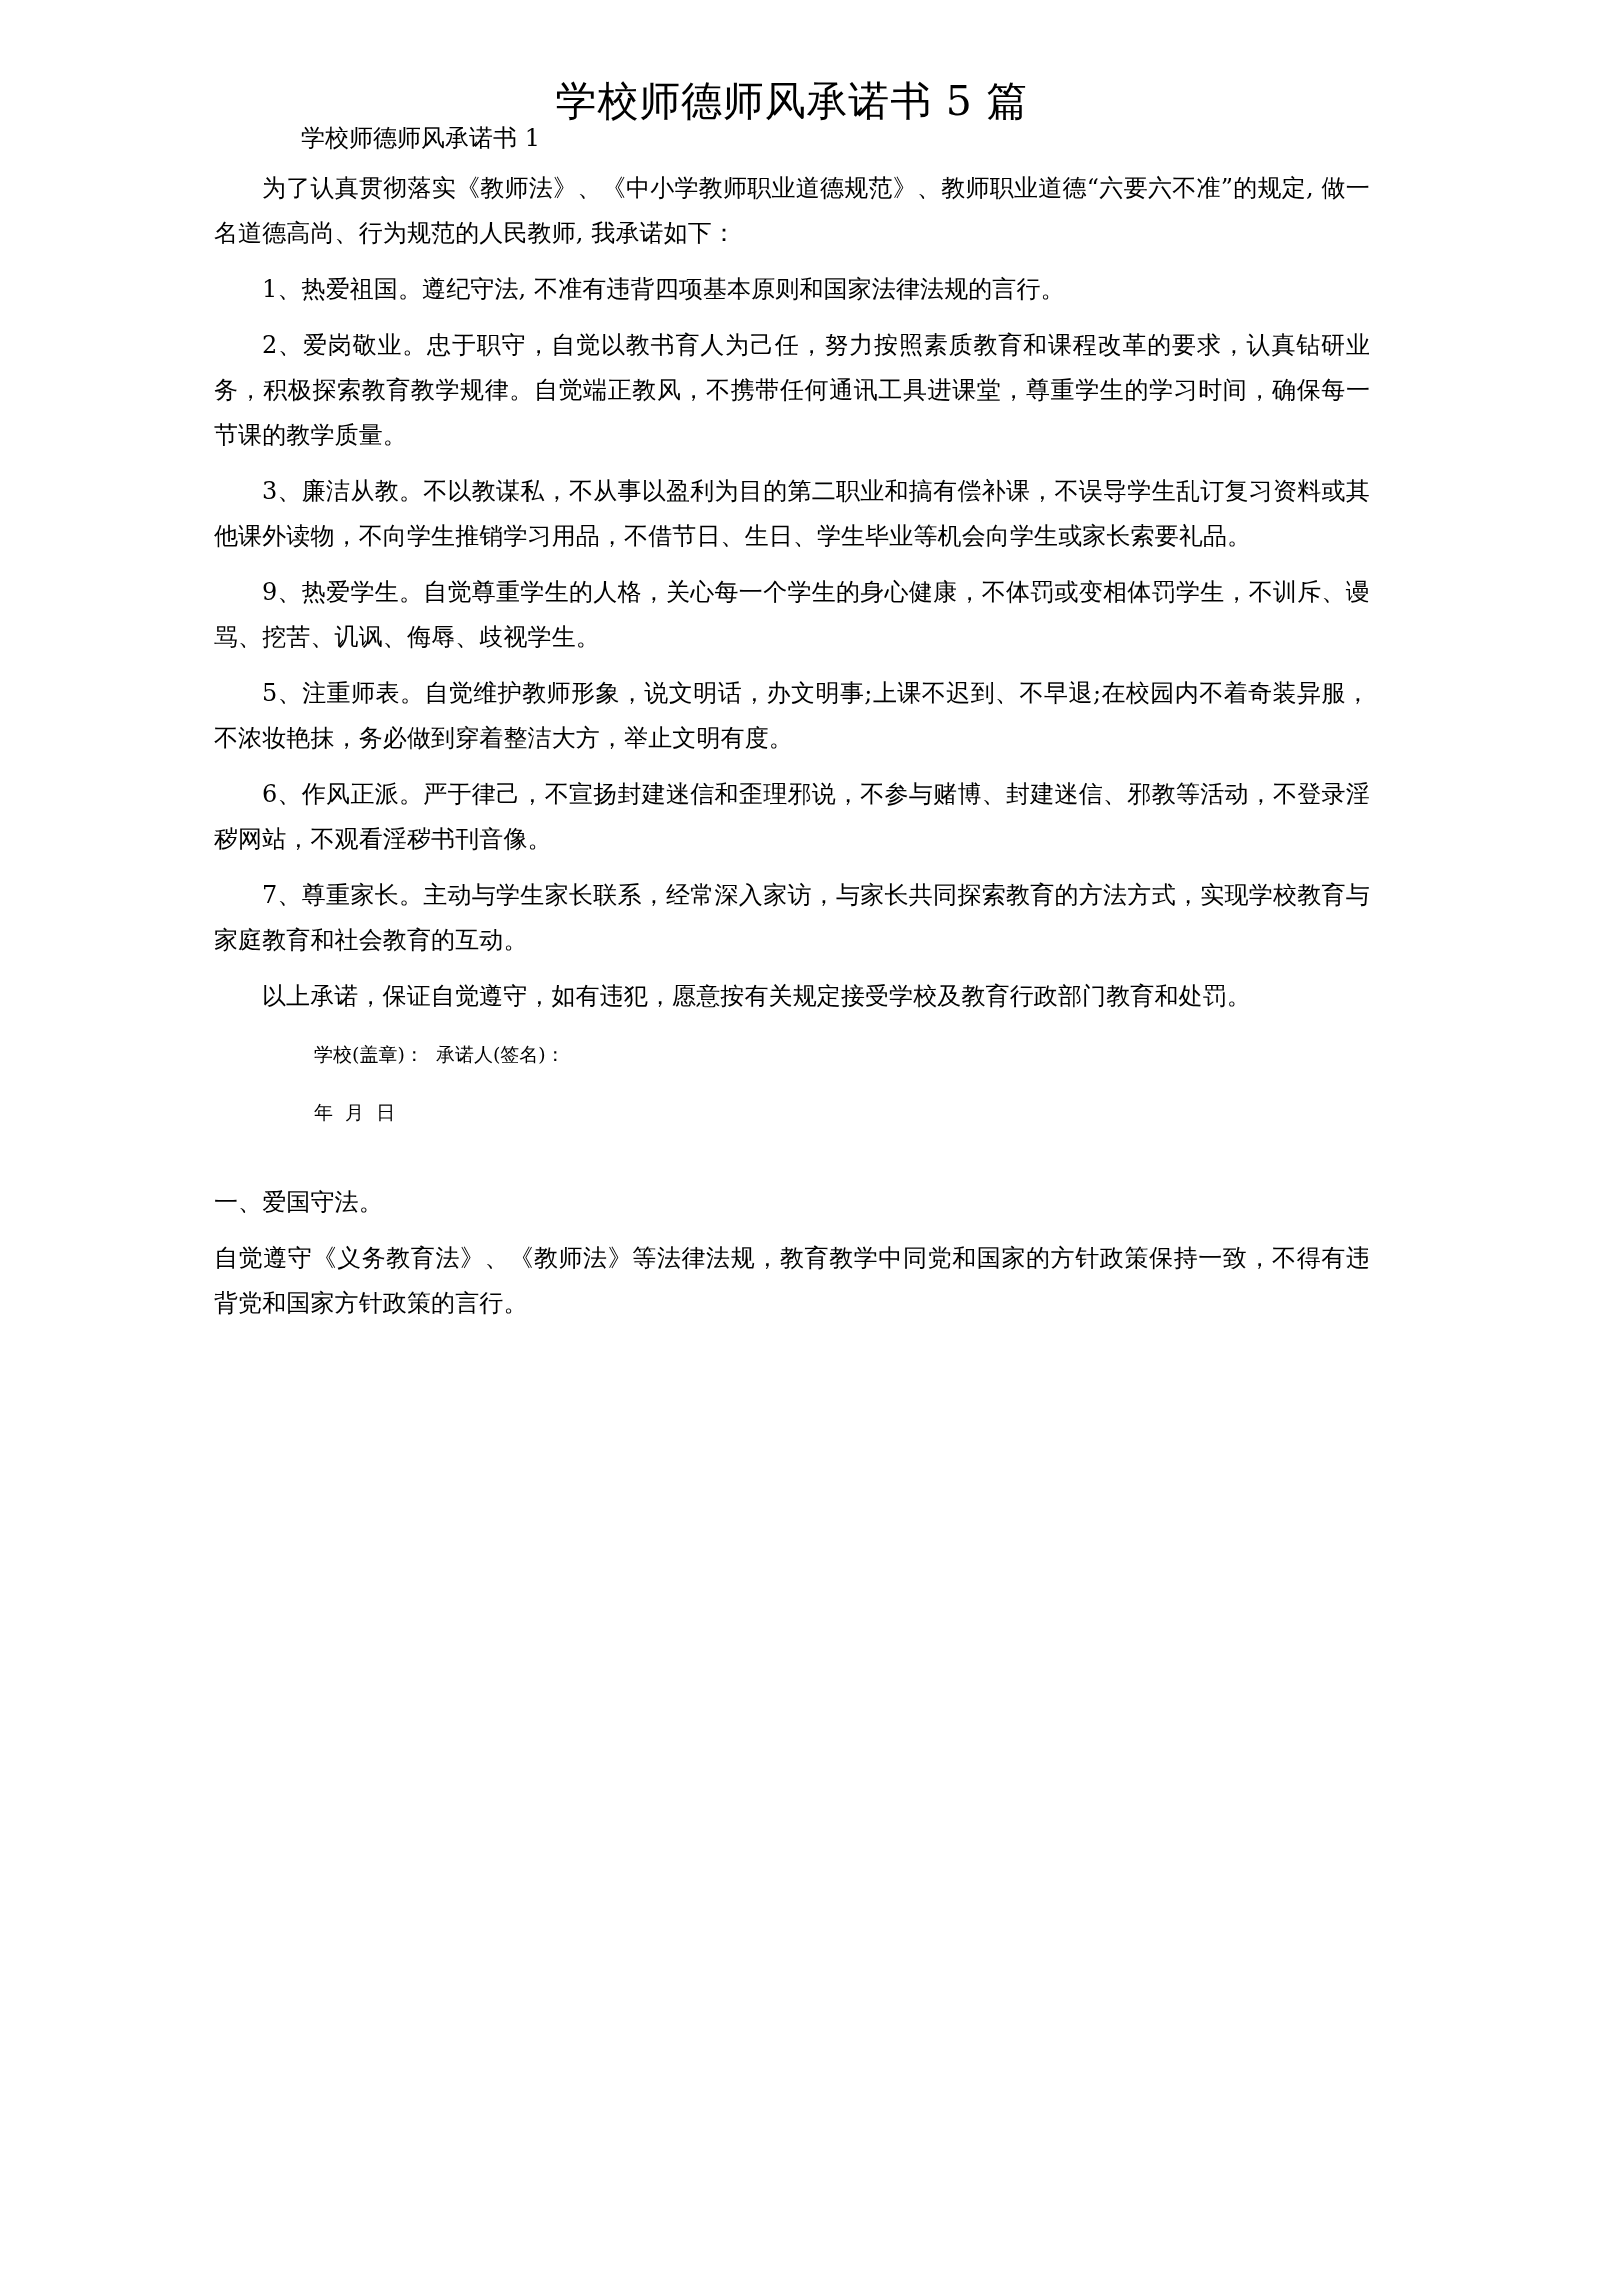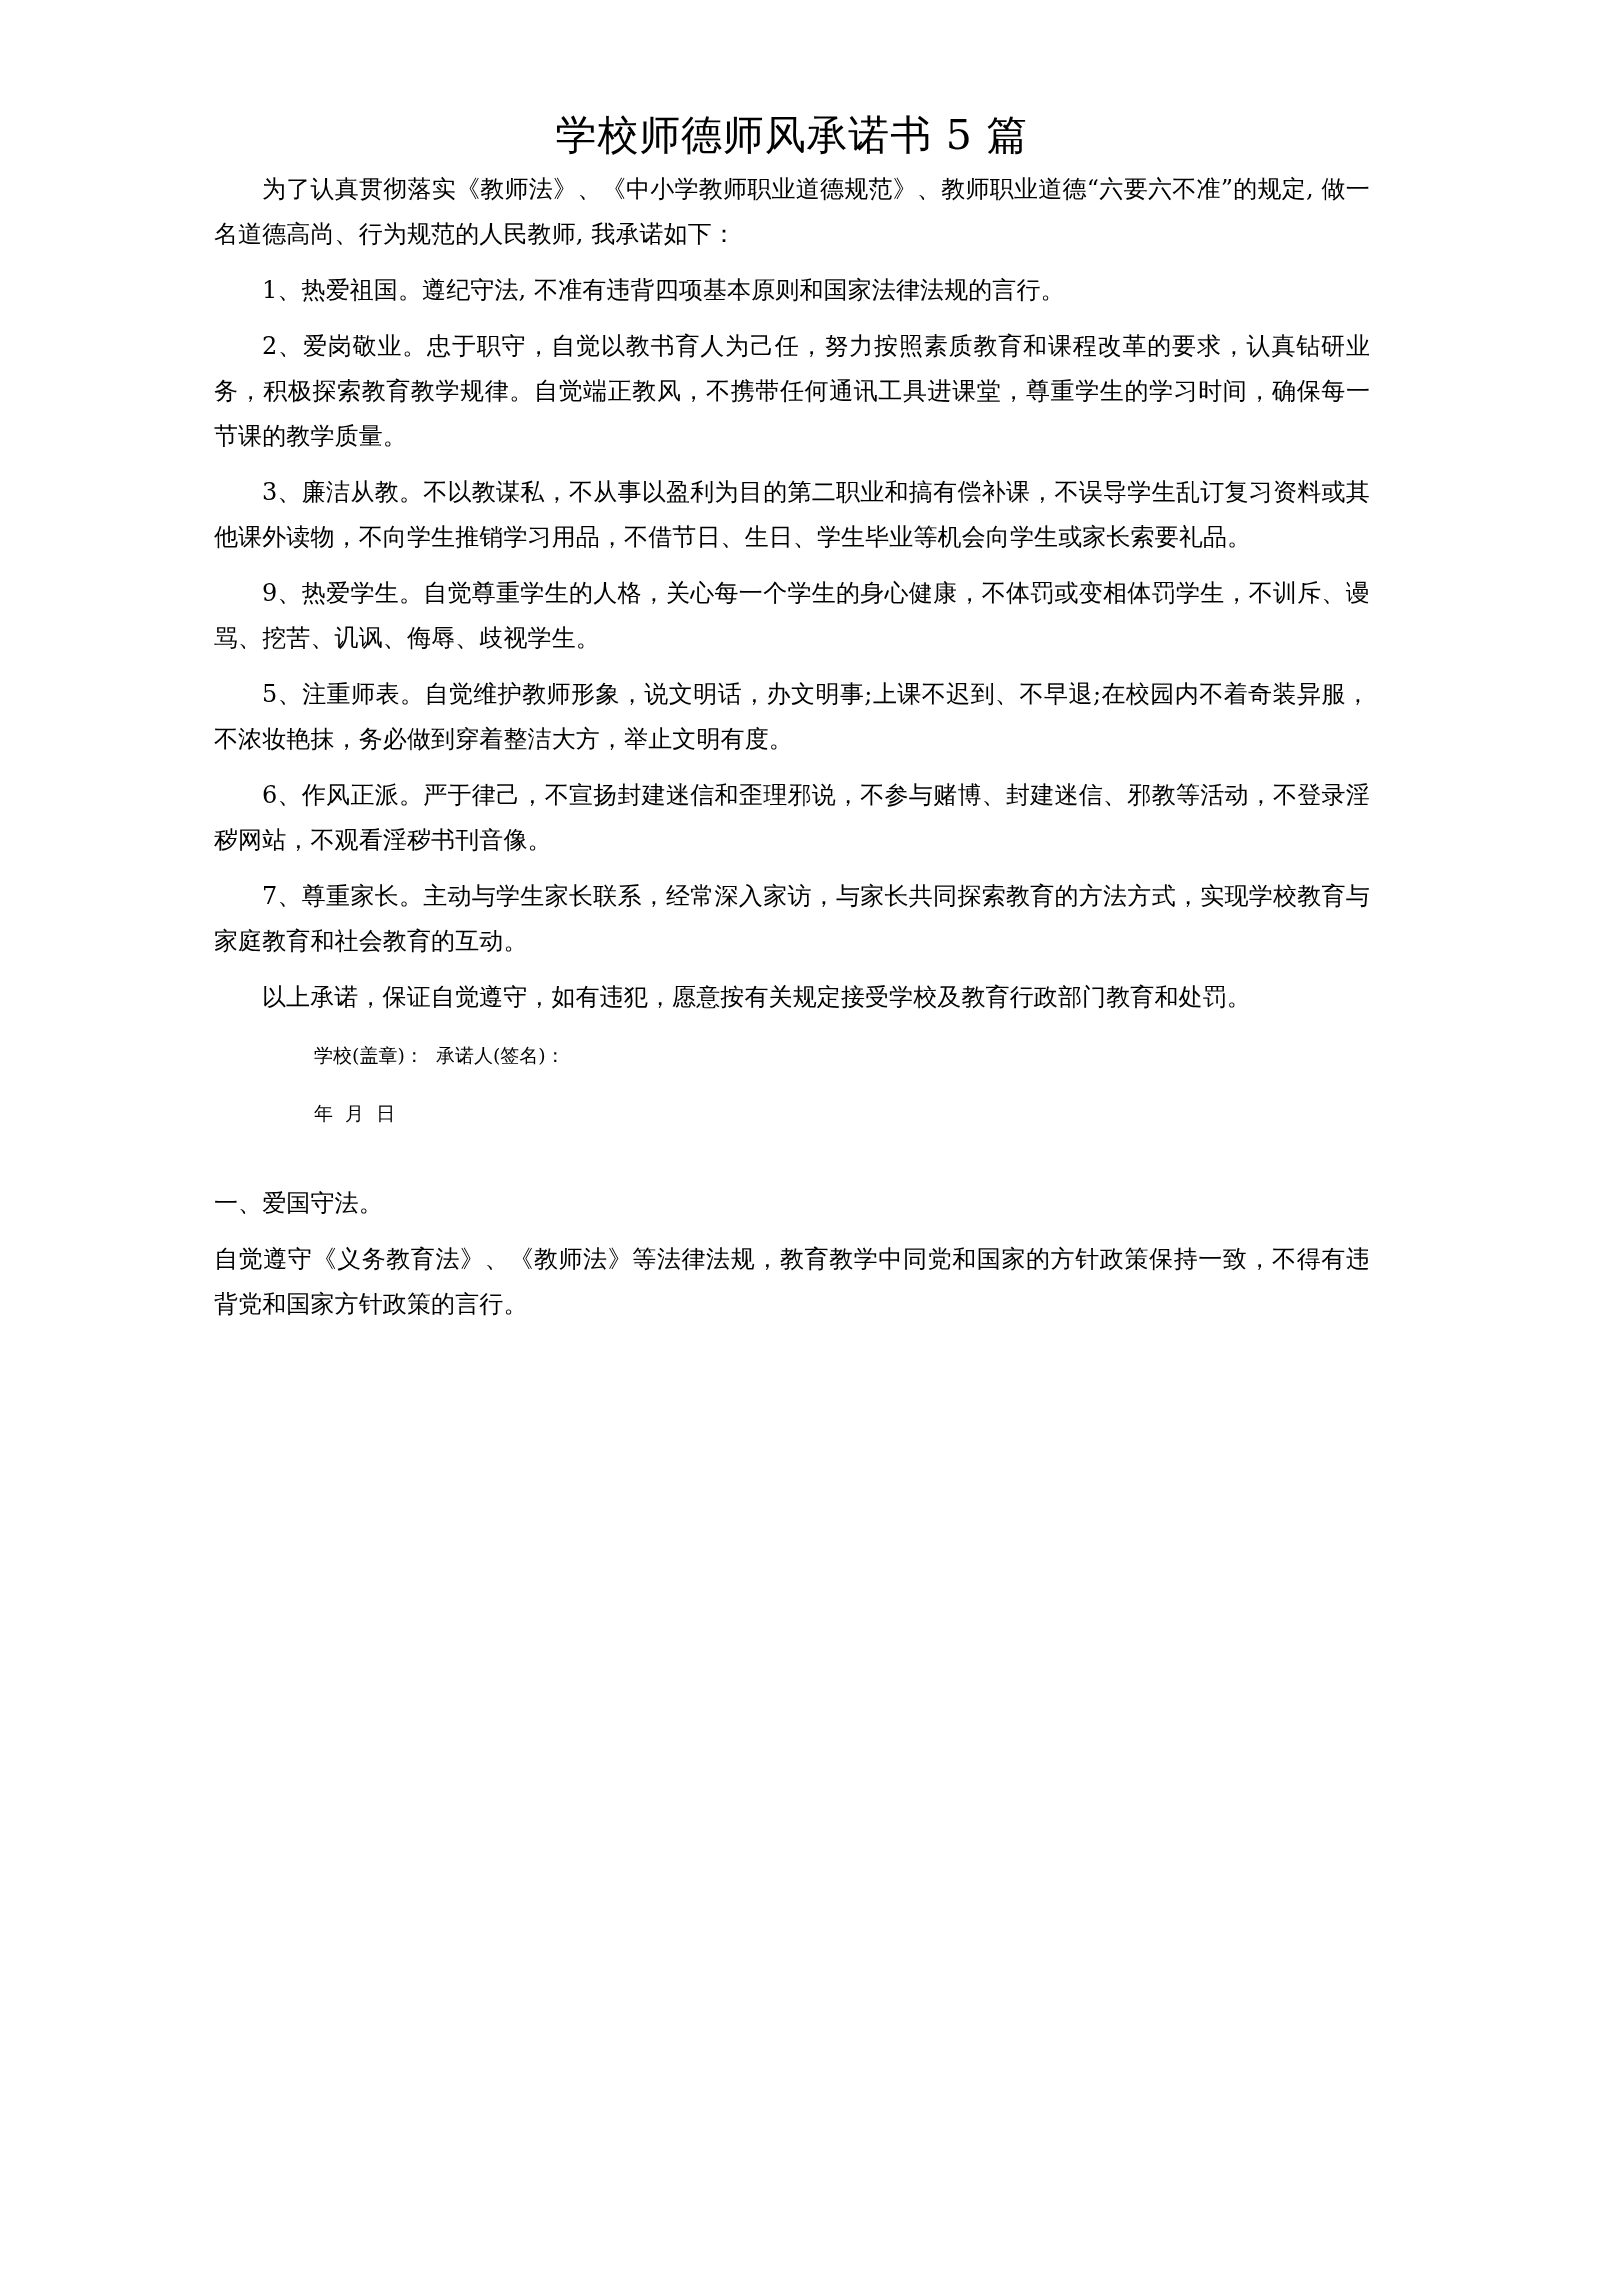--- a/index.html
+++ b/index.html
@@ -26,21 +26,21 @@
     left: 203px;
     top: 0;
     width: 1178px;
   }
   .doc-title {
     font-size: 41px;
     line-height: 1.0;
     font-weight: 400;
     text-align: center;
     margin: 0;
-    padding-top: 115px;
+    padding-top: 81px;
     letter-spacing: 0.02em;
     white-space: pre;
   }
   .sub-heading {
     font-size: 24px;
     line-height: 33px;
     margin: 0;
     padding-left: 98px;
     text-align: left;
     white-space: pre;
@@ -69,20 +69,21 @@
   .spacer-md { height: 14.4px; }
 </style>
 </head>
 <body>
 
 <div class="page">
   <div class="content">
 
     <h1 class="doc-title">学校师德师风承诺书 5 篇</h1>
 
+    <p class="sub-heading">学校师德师风承诺书 1</p>
 
     <p class="para">为了认真贯彻落实《教师法》、《中小学教师职业道德规范》、教师职业道德“六要六不准”的规定, 做一名道德高尚、行为规范的人民教师, 我承诺如下：</p>
 
     <p class="para">1、热爱祖国。遵纪守法, 不准有违背四项基本原则和国家法律法规的言行。</p>
 
     <p class="para">2、爱岗敬业。忠于职守，自觉以教书育人为己任，努力按照素质教育和课程改革的要求，认真钻研业务，积极探索教育教学规律。自觉端正教风，不携带任何通讯工具进课堂，尊重学生的学习时间，确保每一节课的教学质量。</p>
 
     <p class="para">3、廉洁从教。不以教谋私，不从事以盈利为目的第二职业和搞有偿补课，不误导学生乱订复习资料或其他课外读物，不向学生推销学习用品，不借节日、生日、学生毕业等机会向学生或家长索要礼品。</p>
 
     <p class="para">9、热爱学生。自觉尊重学生的人格，关心每一个学生的身心健康，不体罚或变相体罚学生，不训斥、谩骂、挖苦、讥讽、侮辱、歧视学生。</p>

